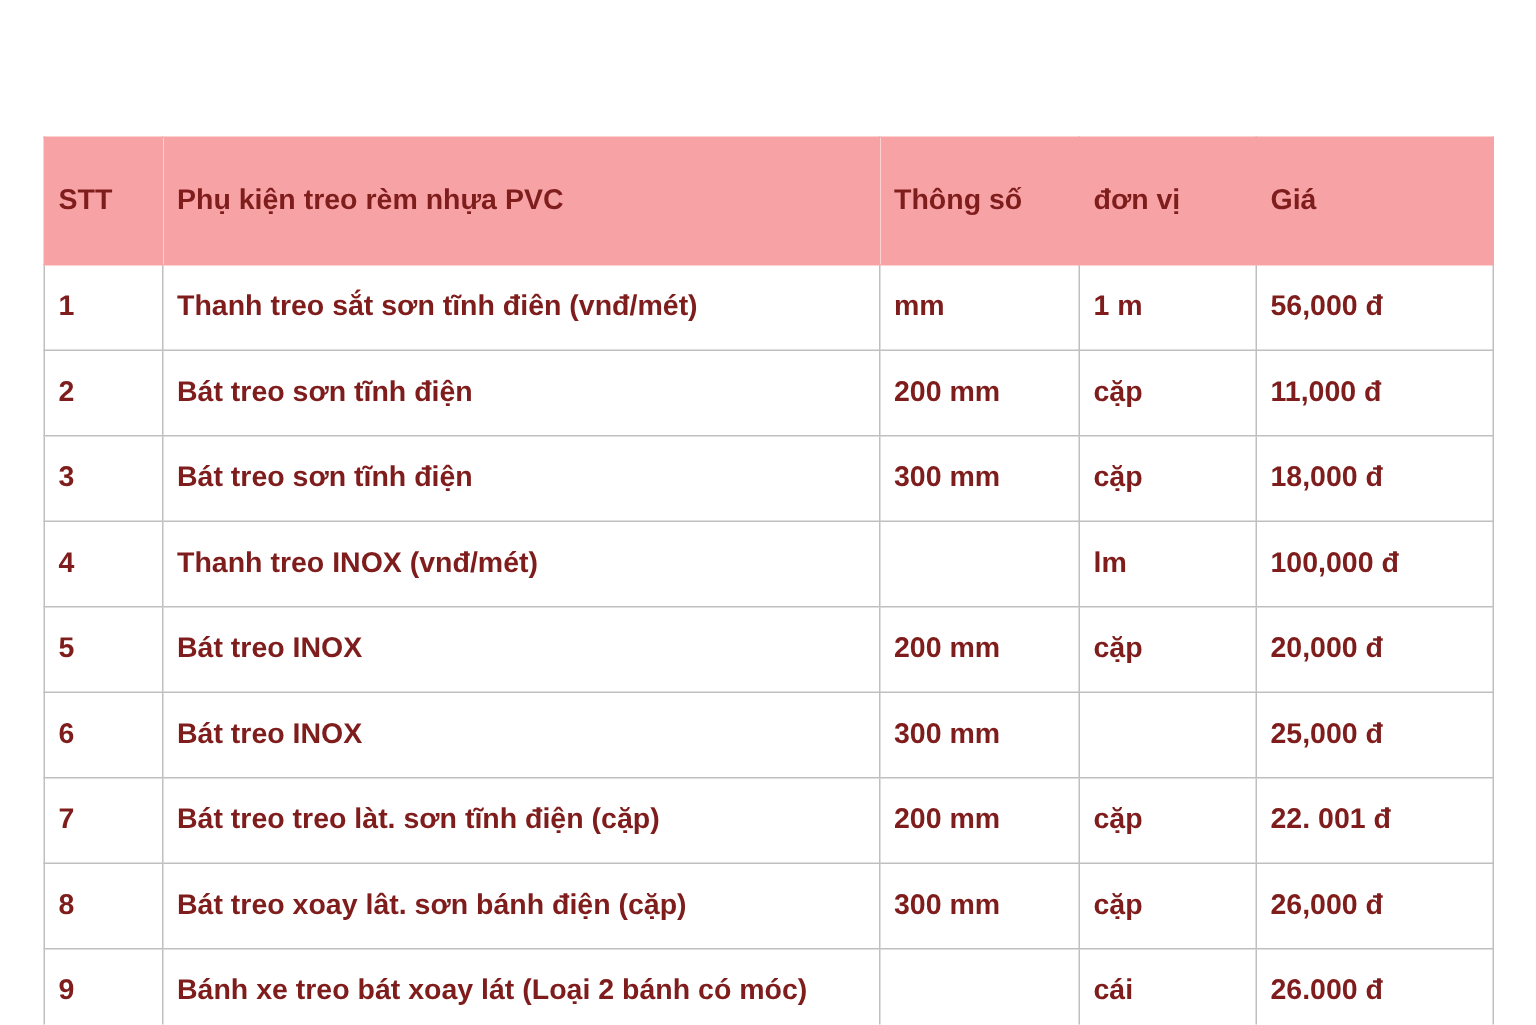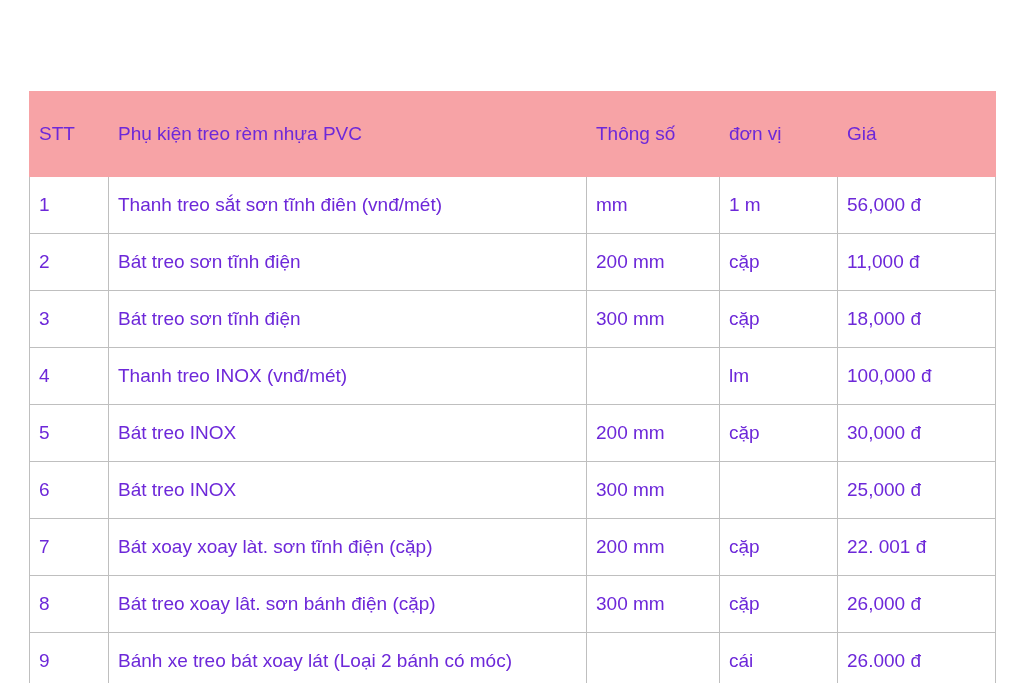--- a/index.html
+++ b/index.html
@@ -29,25 +29,25 @@
   table.price-table {
     border-collapse: collapse;
     width: 966px;
     table-layout: fixed;
   }
   table.price-table td,
   table.price-table th {
     border: 1px solid #bfbfbf;
     padding: 6px 9px;
     font-size: 19px;
-    font-weight: normal;
+    font-weight: bold;
     text-align: left;
     vertical-align: middle;
     line-height: 1.25;
-    color: #6d28d9;
+    color: #7f1d1d;
     white-space: nowrap;
     overflow: hidden;
   }
   table.price-table thead td {
     background: #f7a3a6;
     border-color: #f7a3a6;
     height: 72px;
   }
   table.price-table tbody td {
     height: 44px;
@@ -108,32 +108,32 @@
           <td>Thanh treo INOX (vnđ/mét)</td>
           <td></td>
           <td>lm</td>
           <td>100,000 đ</td>
         </tr>
         <tr>
           <td>5</td>
           <td>Bát treo INOX</td>
           <td>200 mm</td>
           <td>cặp</td>
-          <td>30,000 đ</td>
+          <td>20,000 đ</td>
         </tr>
         <tr>
           <td>6</td>
           <td>Bát treo INOX</td>
           <td>300 mm</td>
           <td></td>
           <td>25,000 đ</td>
         </tr>
         <tr>
           <td>7</td>
-          <td>Bát xoay xoay làt. sơn tĩnh điện (cặp)</td>
+          <td>Bát treo treo làt. sơn tĩnh điện (cặp)</td>
           <td>200 mm</td>
           <td>cặp</td>
           <td>22. 001 đ</td>
         </tr>
         <tr>
           <td>8</td>
           <td>Bát treo xoay lât. sơn bánh điện (cặp)</td>
           <td>300 mm</td>
           <td>cặp</td>
           <td>26,000 đ</td>

